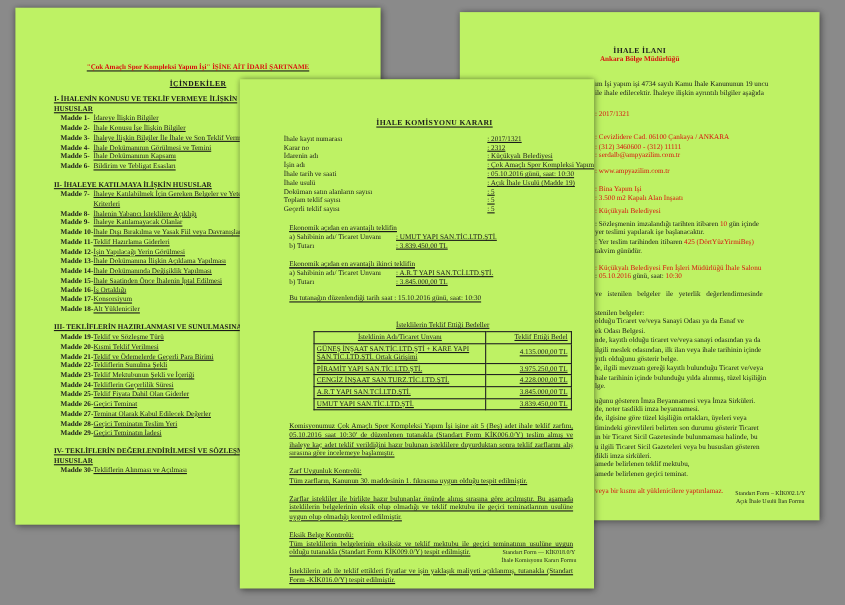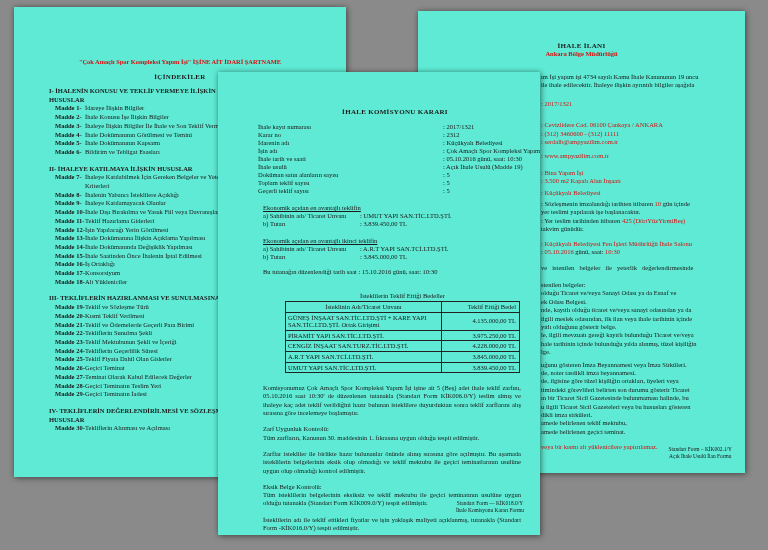--- a/index.html
+++ b/index.html
@@ -1,18 +1,18 @@
 <!DOCTYPE html>
 <html><head>
 <meta charset="utf-8">
 <style>
   html,body{margin:0;padding:0;background:#8a8a8a;}
   .stage{position:relative;width:768px;height:550px;overflow:hidden;background:#8a8a8a;
          font-family:"Liberation Serif","DejaVu Serif",serif;color:#1a1a1a;}
-  .page{position:absolute;background:#5eead4;box-shadow:0 0 5px rgba(0,0,0,.35),2px 2px 6px rgba(0,0,0,.25);overflow:hidden;}
+  .page{position:absolute;background:#bef264;box-shadow:0 0 5px rgba(0,0,0,.35),2px 2px 6px rgba(0,0,0,.25);overflow:hidden;text-decoration:underline;}
   .page-left{left:14px;top:7px;width:332px;height:470px;z-index:1;}
   .page-mid{left:218px;top:72px;width:322px;height:463px;z-index:3;}
   .page-right{left:418px;top:11px;width:327px;height:462px;z-index:2;}
   .red{color:#d8100f;}
 
   
   .lp-title{margin-top:51px;text-align:center;font-size:6.4px;font-weight:bold;color:#d8100f;white-space:nowrap;}
   .lp-head{margin-top:8px;text-align:center;font-size:6.9px;font-weight:bold;letter-spacing:.4px;}
   .lp-lines{margin-top:7px;padding-left:41px;font-size:6.5px;line-height:8.7px;}
   .lp-lines .line{white-space:nowrap;}

